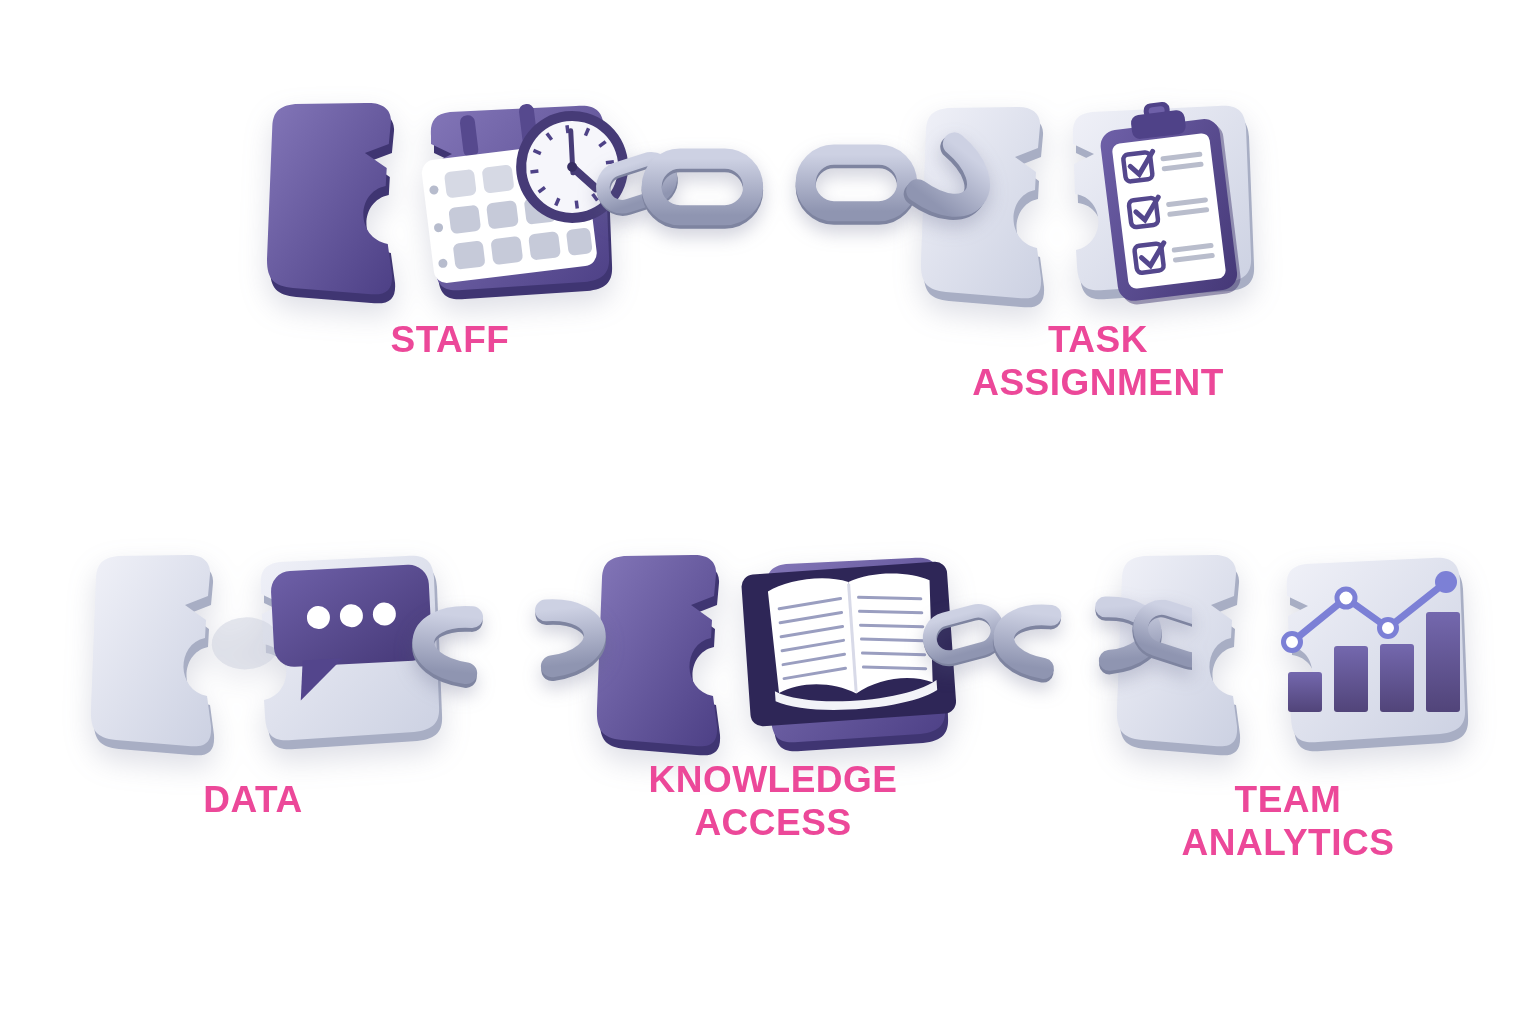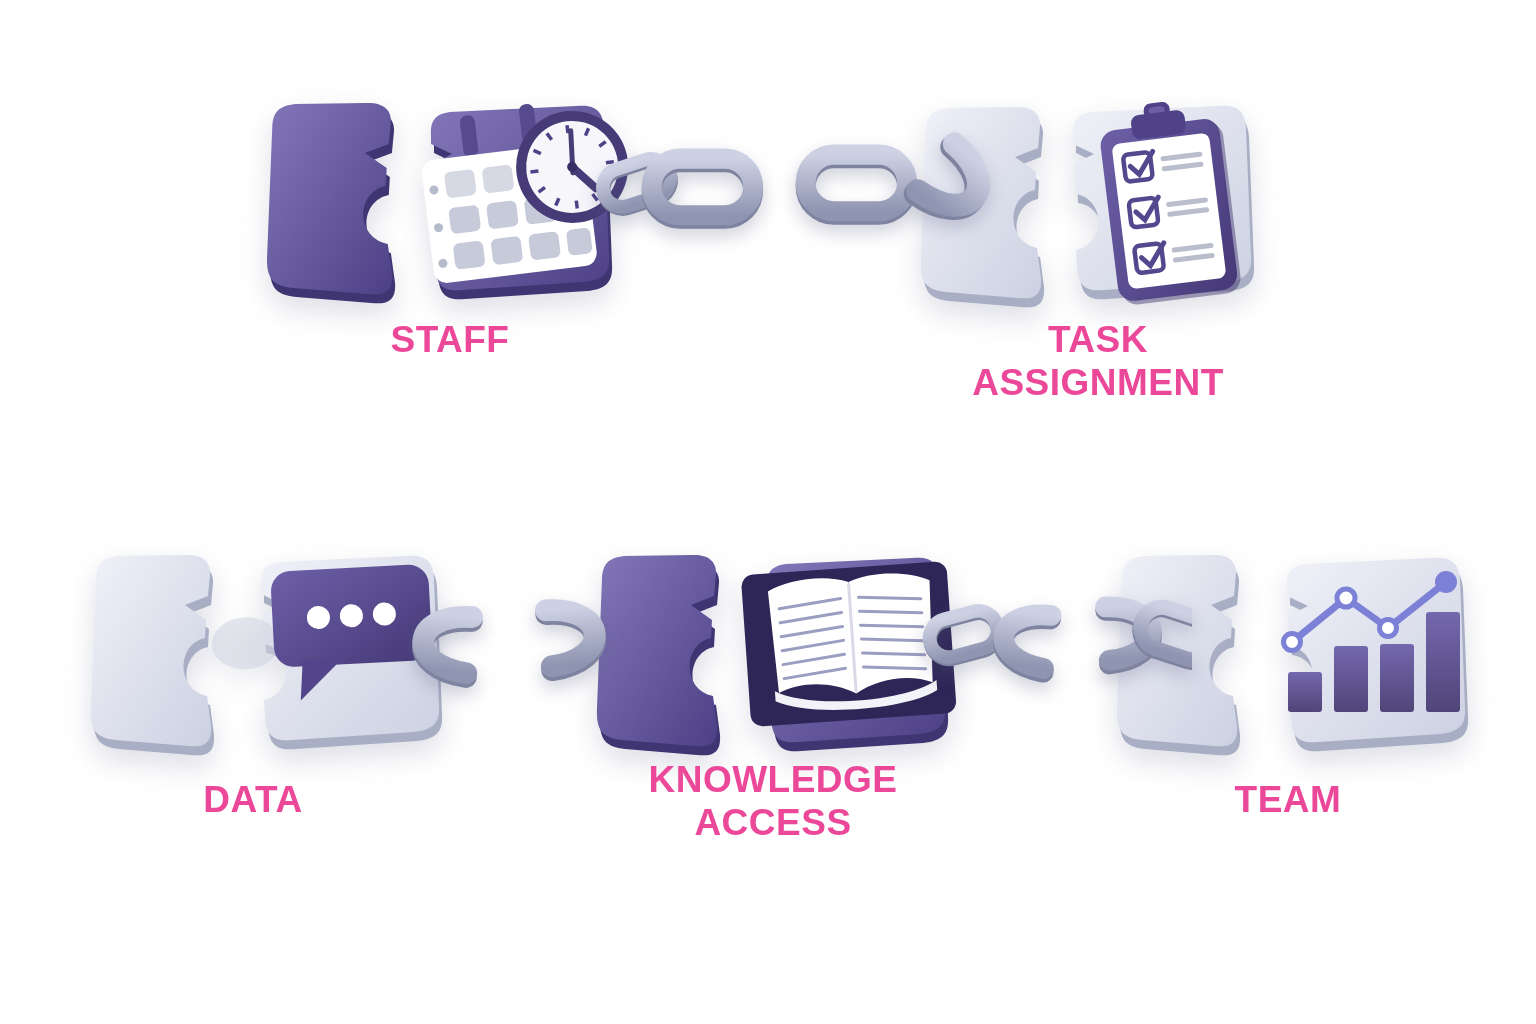--- a/index.html
+++ b/index.html
@@ -276,15 +276,16 @@
   </div>
   <div class="label" style="left:253px;top:778px">
     <span>DATA</span><br>
   </div>
   <div class="label" style="left:773px;top:758px">
     <span>KNOWLEDGE</span><br>
     <span>ACCESS</span>
   </div>
   <div class="label" style="left:1288px;top:778px">
     <span>TEAM</span><br>
+    <span>ANALYTICS</span>
   </div>
 
 </div>
 
 </body></html>

